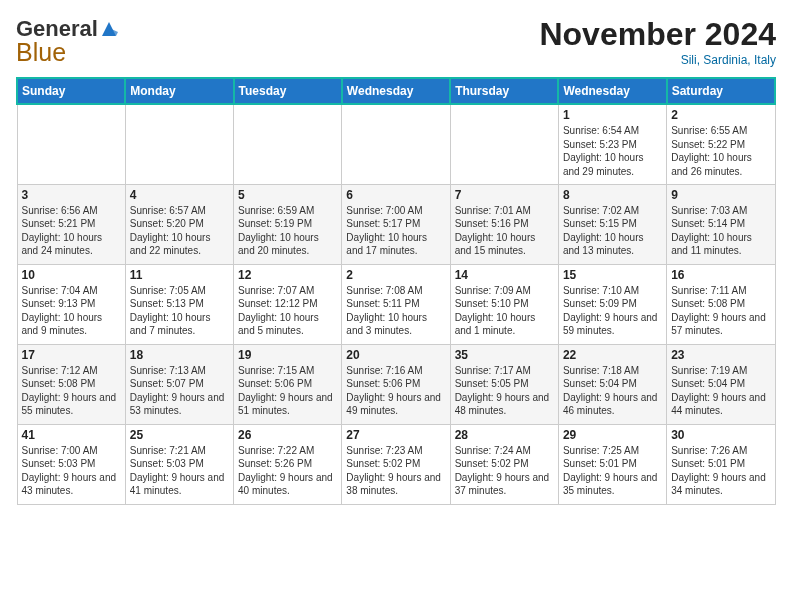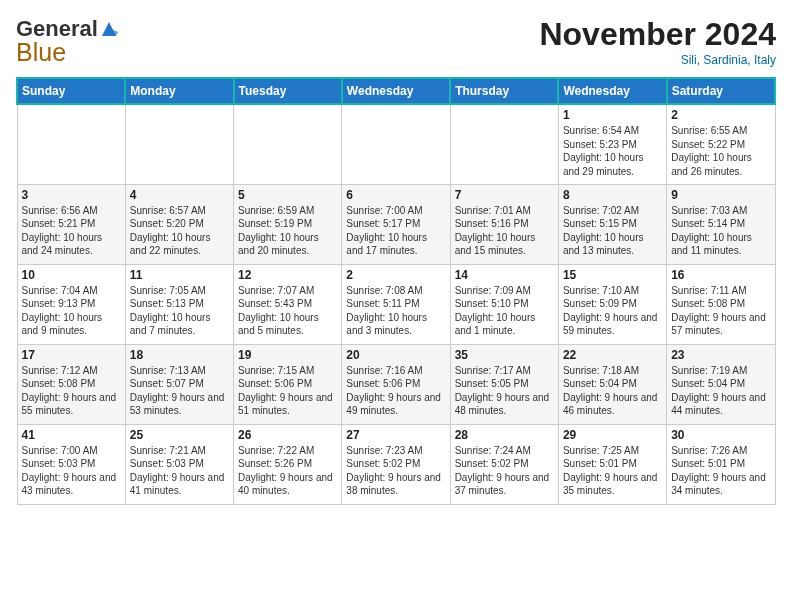--- a/index.html
+++ b/index.html
@@ -186,21 +186,21 @@
           </td>
           <td>
             <div class="day-num">11</div>
             <div class="day-info">Sunrise: 7:05 AM
 Sunset: 5:13 PM
 Daylight: 10 hours and 7 minutes.</div>
           </td>
           <td>
             <div class="day-num">12</div>
             <div class="day-info">Sunrise: 7:07 AM
-Sunset: 5:43 PM
+Sunset: 12:12 PM
 Daylight: 10 hours and 5 minutes.</div>
           </td>
           <td>
             <div class="day-num">2</div>
             <div class="day-info">Sunrise: 7:08 AM
 Sunset: 5:11 PM
 Daylight: 10 hours and 3 minutes.</div>
           </td>
           <td>
             <div class="day-num">14</div>

